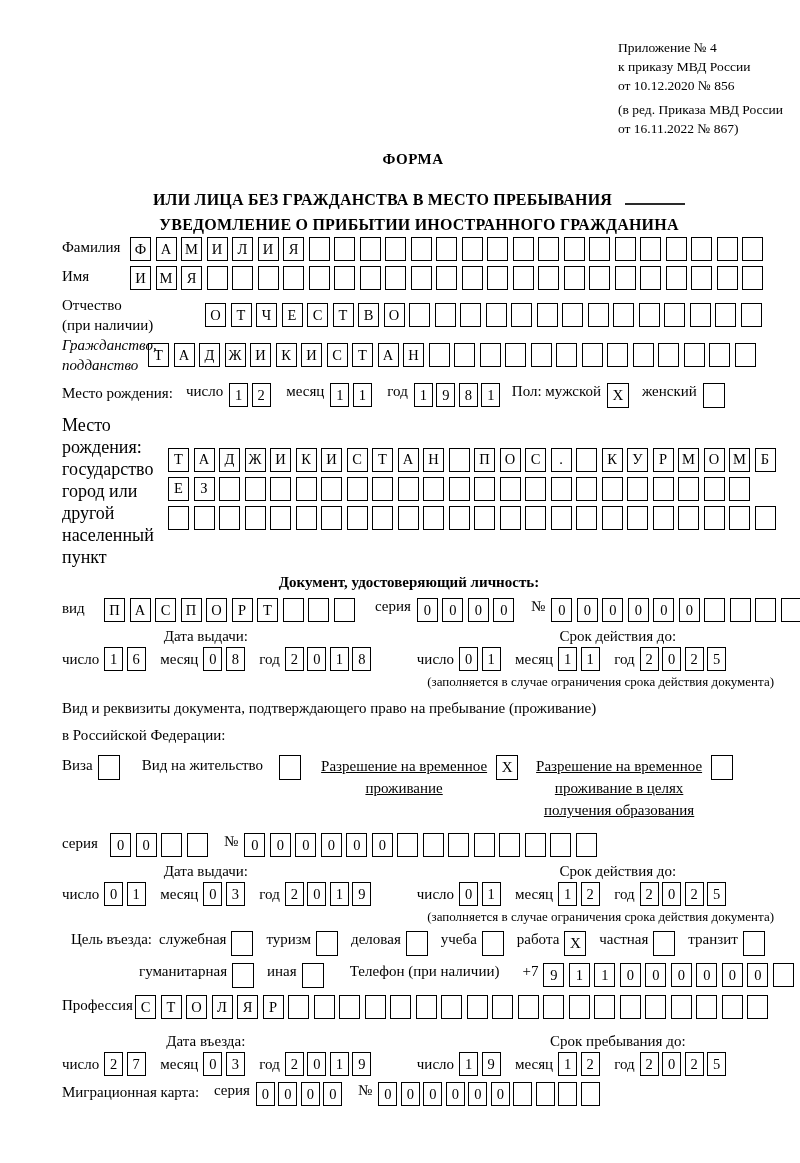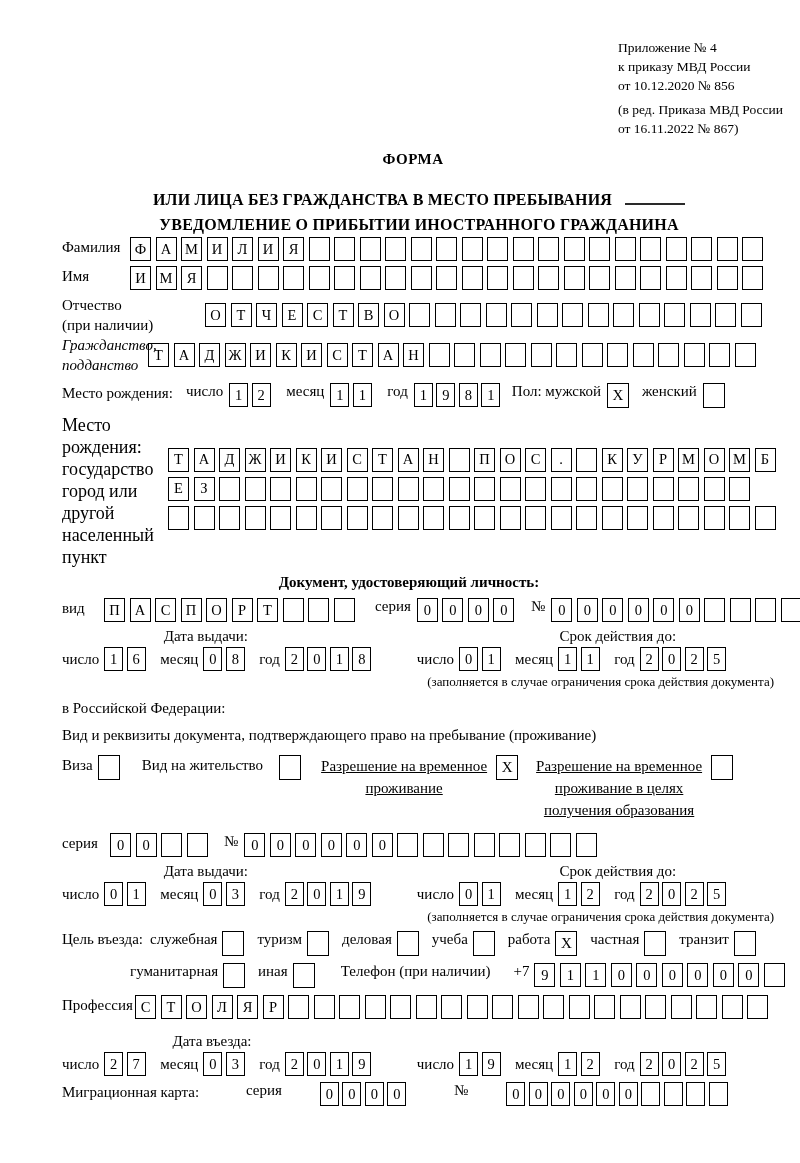--- a/index.html
+++ b/index.html
@@ -68,21 +68,21 @@
 
   .para { line-height: 25px; margin-bottom: 2px; }
 
   
   .permits { display: flex; align-items: flex-start; margin-top: 7px; margin-bottom: 12px; }
   .permits .checkbox { margin-left: 9px; }
   .center-lbl { text-align: center; line-height: 22px; flex: none; text-decoration: underline; }
 
   
   .purpose .sub { margin: 0 5px 0 13px; }
-  .purpose .sub.first { margin-left: 0; }
+  .purpose .sub.first { margin-left: 9px; }
   .purpose2 { margin-left: 68px; }
 </style>
 </head>
 <body>
 
 <div class="page">
 
   <div class="appendix">
     <div>Приложение № 4</div>
     <div>к приказу МВД России</div>
@@ -415,22 +415,22 @@
       <span class="cells tight">
           <span class="cell">2</span>
           <span class="cell">0</span>
           <span class="cell">2</span>
           <span class="cell">5</span>
         </span>
     </span>
   </div>
   <div class="note">(заполняется в случае ограничения срока действия документа)</div>
 
+  <div class="para">Вид и реквизиты документа, подтверждающего право на пребывание (проживание)</div>
   <div class="para">в Российской Федерации:</div>
-  <div class="para">Вид и реквизиты документа, подтверждающего право на пребывание (проживание)</div>
 
   <div class="permits">
     <span class="lbl">Виза</span>
     <span class="checkbox" style="margin-left:5px;"></span>
     <span class="lbl" style="margin-left:22px;">Вид на жительство</span>
     <span class="checkbox" style="margin-left:16px;"></span>
     <span class="center-lbl" style="margin-left:20px;">
       <span>Разрешение на временное</span><br>
       <span>проживание</span>
     </span>
@@ -581,20 +581,21 @@
         <span class="cell"></span>
         <span class="cell"></span>
         <span class="cell"></span>
         <span class="cell"></span>
         <span class="cell"></span>
       </span>
   </div>
 
   <div class="dheaders">
     <span class="dh1">Дата въезда:</span>
+    <span class="dh2">Срок пребывания до:</span>
   </div>
   <div class="drow" style="margin-bottom:6px;">
     <span class="dgroup">
       <span class="sub first">число</span>
       <span class="cells tight">
           <span class="cell">2</span>
           <span class="cell">7</span>
         </span>
       <span class="sub">месяц</span>
       <span class="cells tight">
@@ -623,21 +624,21 @@
       <span class="sub">год</span>
       <span class="cells tight">
           <span class="cell">2</span>
           <span class="cell">0</span>
           <span class="cell">2</span>
           <span class="cell">5</span>
         </span>
     </span>
   </div>
 
-  <div class="row" style="margin-bottom:7px;gap:32px;">
+  <div class="row" style="margin-bottom:7px;">
     <span class="lbl" style="width:152px;">Миграционная карта:</span>
     <span class="sub" style="margin-left:0;">серия</span>
     <span class="cells tight">
         <span class="cell">0</span>
         <span class="cell">0</span>
         <span class="cell">0</span>
         <span class="cell">0</span>
       </span>
     <span class="sub">№</span>
     <span class="cells tight">

